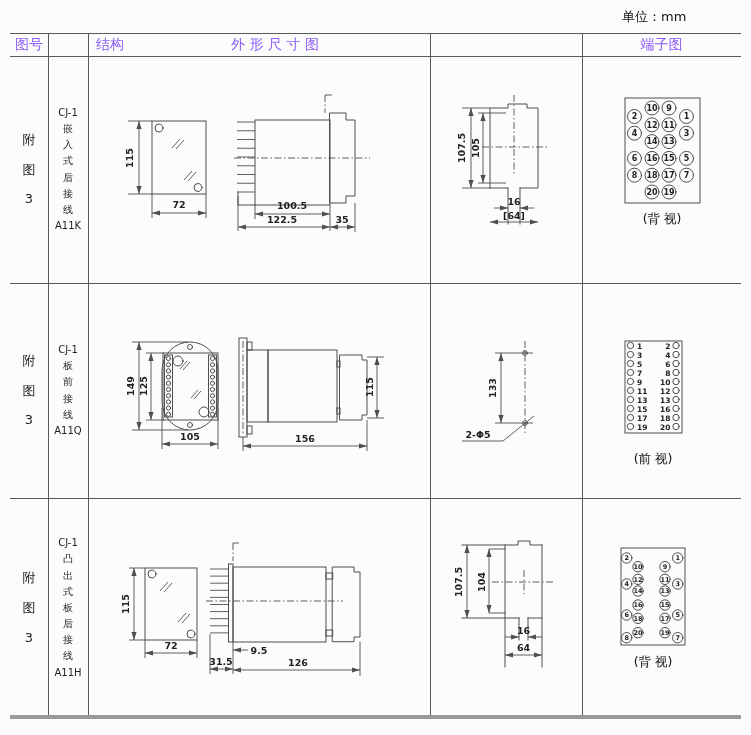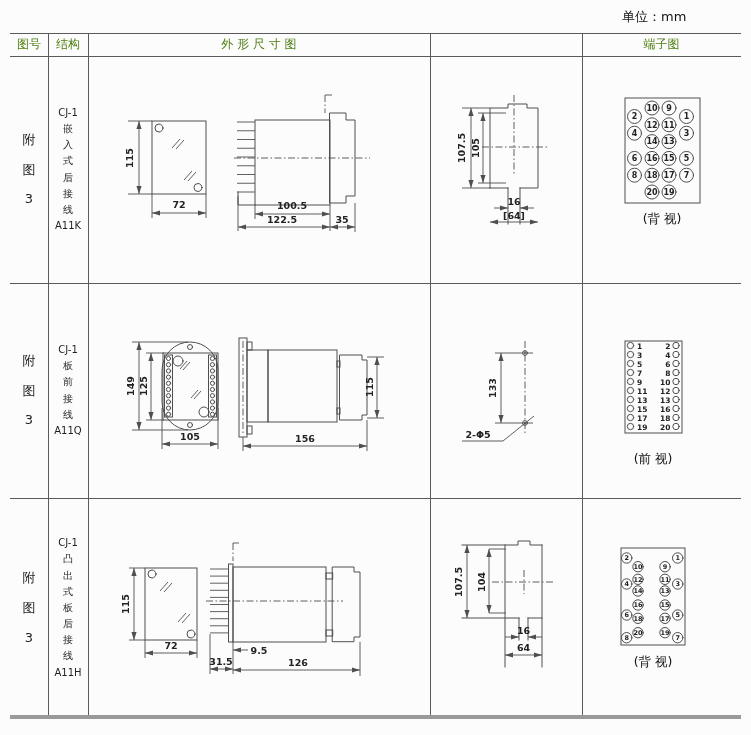--- a/index.html
+++ b/index.html
@@ -1,21 +1,21 @@
 <!DOCTYPE html>
 <html><head>
 <meta charset="utf-8">
 <style>
   html,body{margin:0;padding:0;background:#f4f4f4;}
   .canvas{position:relative;width:751px;height:735px;background:#fcfcfc;font-family:"DejaVu Sans",sans-serif;color:#1f1f1f;overflow:hidden;}
   .hl{position:absolute;height:1px;background:#5a5a5a;}
   .vl{position:absolute;width:1px;background:#5a5a5a;}
   .thick{position:absolute;height:4px;background:#9a9a9a;}
   .cell{position:absolute;display:flex;align-items:center;justify-content:center;text-align:center;}
-  .hdr{font-size:12px;color:#4d7c0f;}
+  .hdr{font-size:14px;color:#8b5cf6;}
   .unit{position:absolute;font-size:13px;color:#111;}
   .fig{white-space:pre-line;font-size:13px;line-height:2.3;}
   .struct{white-space:pre-line;font-size:10px;line-height:1.62;}
   svg{position:absolute;overflow:visible;}
   svg .ln{stroke:#4f4f4f;stroke-width:1;fill:none;stroke-linecap:square;}
   svg .cl{stroke:#4f4f4f;stroke-width:0.9;fill:none;stroke-dasharray:7 2.5 1.5 2.5;}
   svg .hz{stroke:#4f4f4f;stroke-width:0.9;fill:none;}
   svg text{stroke:none;fill:#222;}
   svg .d{font:600 9.5px "DejaVu Sans",sans-serif;text-anchor:middle;}
   svg .cap{font:12.5px "DejaVu Sans",sans-serif;text-anchor:middle;fill:#111;}
@@ -34,22 +34,22 @@
   <div class="hl" style="left:10px;top:56px;width:731px;"></div>
   <div class="hl" style="left:10px;top:283px;width:731px;"></div>
   <div class="hl" style="left:10px;top:498px;width:731px;"></div>
   <div class="thick" style="left:10px;top:715px;width:731px;"></div>
   <div class="vl" style="left:48px;top:33px;height:682px;"></div>
   <div class="vl" style="left:88px;top:33px;height:682px;"></div>
   <div class="vl" style="left:430px;top:33px;height:682px;"></div>
   <div class="vl" style="left:582px;top:33px;height:682px;"></div>
 
   <div class="cell hdr" style="left:10px;top:33px;width:38px;height:23px;">图号</div>
-  <div class="cell hdr" style="left:48px;top:33px;width:40px;height:23px;">结构</div>
-  <div class="cell hdr" style="left:88px;top:33px;width:342px;height:23px;">外 形 尺 寸 图</div>
+  <div class="cell hdr" style="left:48px;top:33px;width:40px;height:23px;padding-left:42px;">结构</div>
+  <div class="cell hdr" style="left:104px;top:33px;width:342px;height:23px;">外 形 尺 寸 图</div>
   <div class="cell hdr" style="left:582px;top:33px;width:159px;height:23px;text-align:center;">端子图</div>
 
   <div class="cell fig" style="left:10px;top:56px;width:38px;height:227px;">附
 图
 3</div>
   <div class="cell struct" style="left:48px;top:56px;width:40px;height:227px;">CJ-1
 嵌
 入
 式
 后

